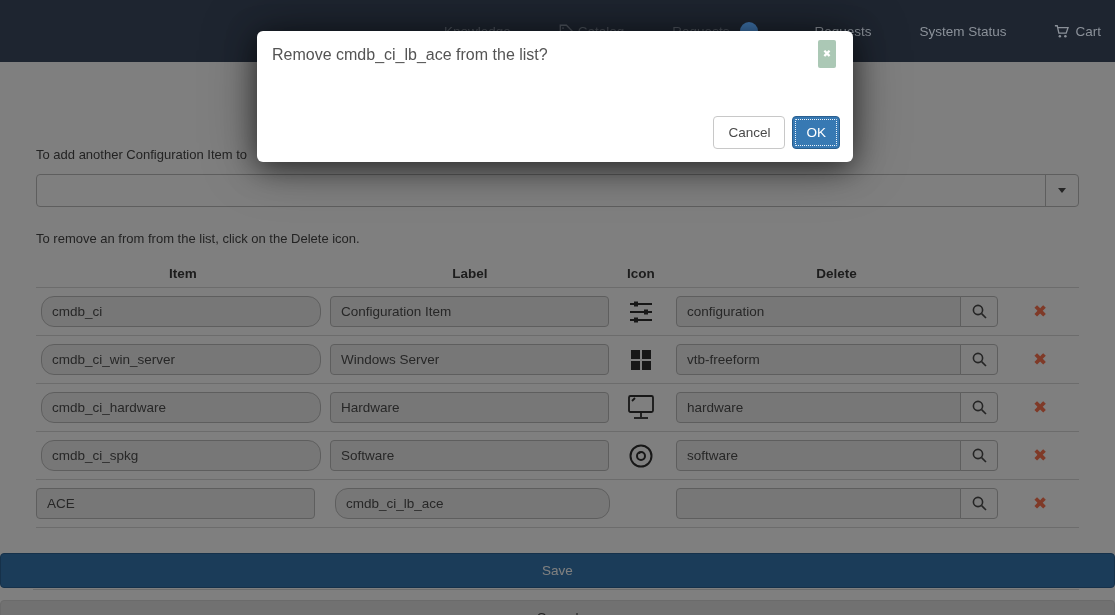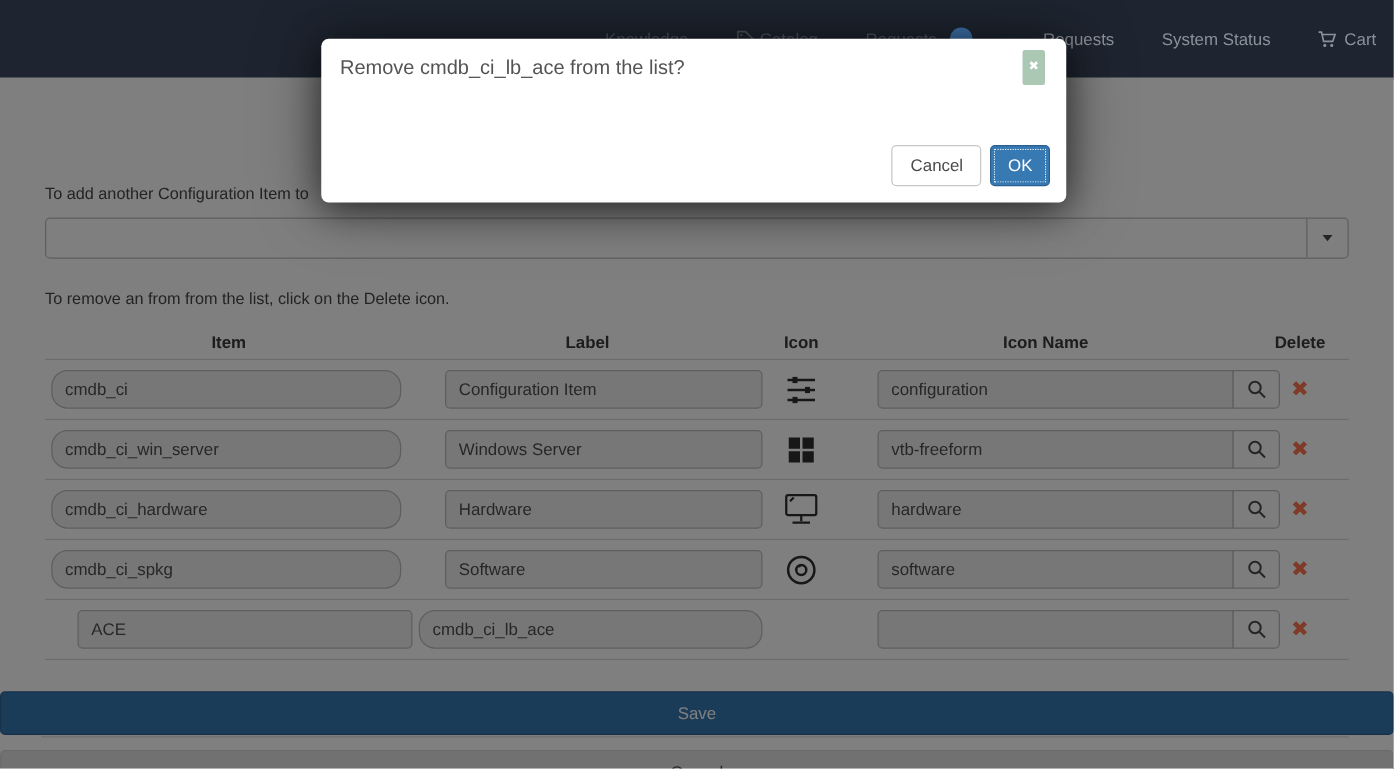--- a/index.html
+++ b/index.html
@@ -3,21 +3,21 @@
 <meta charset="utf-8">
 <style>
   html,body{margin:0;padding:0;background:#444;}
   .app{position:relative;width:1115px;height:615px;overflow:hidden;background:#ffffff;
        font-family:"Liberation Sans","DejaVu Sans",sans-serif;}
 
   
   .navbar{position:absolute;left:0;top:0;width:100%;height:62px;background:#1e2530;z-index:30;}
   .nav-items{position:absolute;right:14px;top:0;height:62px;display:flex;align-items:center;}
   .nav-item{display:flex;align-items:center;gap:5px;color:#8b9199;font-size:13.5px;
-            margin-left:38px;cursor:pointer;white-space:nowrap;}
+            margin-left:48px;cursor:pointer;white-space:nowrap;}
   .nav-item.dim{color:#4f555e;}
   .nav-item.dim svg{stroke:#4f555e;}
   .nav-item svg{stroke:#8b9199;}
   .nav-gap{margin-left:56px;}
   .badge-dot{display:inline-block;width:18px;height:18px;border-radius:50%;
              background:#3f74ad;margin-left:6px;}
 
   
   .backdrop{position:absolute;left:0;top:0;width:100%;height:100%;
             background:rgba(0,0,0,0.5);z-index:20;}
@@ -39,21 +39,21 @@
   
   .ci-table{position:absolute;left:36px;top:196px;width:1043px;}
   .thead,.trow{display:grid;grid-template-columns:294px 280px 62px 329px 78px;align-items:center;}
   .thead{height:27px;}
   .th{font-size:13.5px;font-weight:bold;color:#3b3b3b;text-align:center;}
   .trow{height:47px;border-top:1px solid #d9d9d9;}
   .trow:last-child{border-bottom:1px solid #d9d9d9;}
   .cell{display:flex;align-items:center;}
   .ci-input{height:29px;border:1px solid #bdbdbd;border-radius:4px;background:#efefef;
             color:#4e4e4e;font-size:13.5px;padding:0 10px;
-            font-family:"Liberation Sans","DejaVu Sans",sans-serif;outline:none;margin-left:26px;}
+            font-family:"Liberation Sans","DejaVu Sans",sans-serif;outline:none;}
   .cell-item .ci-input{margin-left:5px;width:258px;border-radius:13px;}
   .cell-label .ci-input{width:257px;}
   .cell-icon{justify-content:center;}
   .igroup{display:flex;margin-left:4px;}
   .igroup .ci-input{width:263px;border-top-right-radius:0;border-bottom-right-radius:0;}
   .search-btn{width:38px;height:31px;border:1px solid #bdbdbd;margin-left:-1px;
               border-radius:0 4px 4px 0;background:#fafafa;display:flex;align-items:center;
               justify-content:center;cursor:pointer;padding:0;}
   .cell-delete{justify-content:center;}
   .del-x{font-size:17px;font-weight:bold;color:#ff7450;cursor:pointer;line-height:1;}
@@ -136,21 +136,20 @@
       </span>
     </div>
 
     <p class="hint hint-remove">To remove an from from the list, click on the Delete icon.</p>
 
     <div class="ci-table">
       <div class="thead">
         <span class="th">Item</span>
         <span class="th">Label</span>
         <span class="th">Icon</span>
-        <span class="th">Icon Name</span>
         <span class="th">Delete</span>
       </div>
 
       <div class="trow">
         <span class="cell cell-item">
             <input class="ci-input" value="cmdb_ci" style="">
           </span>
         <span class="cell cell-label">
             <input class="ci-input" value="Configuration Item" style="">
           </span>

